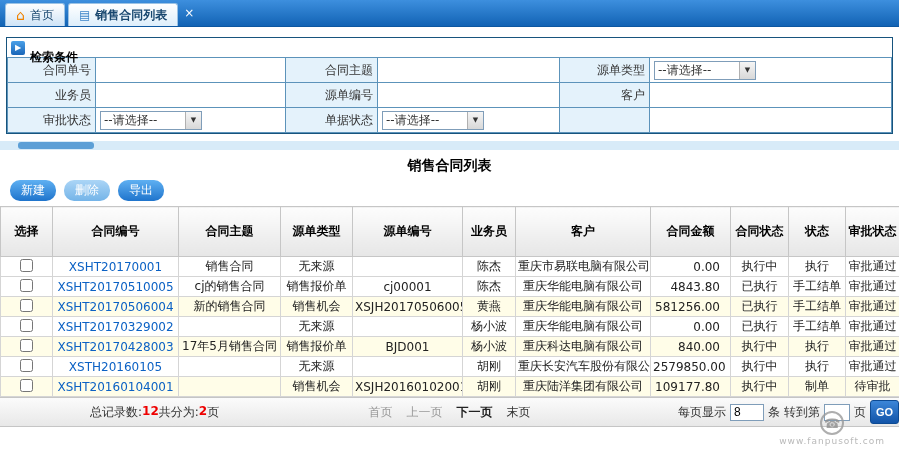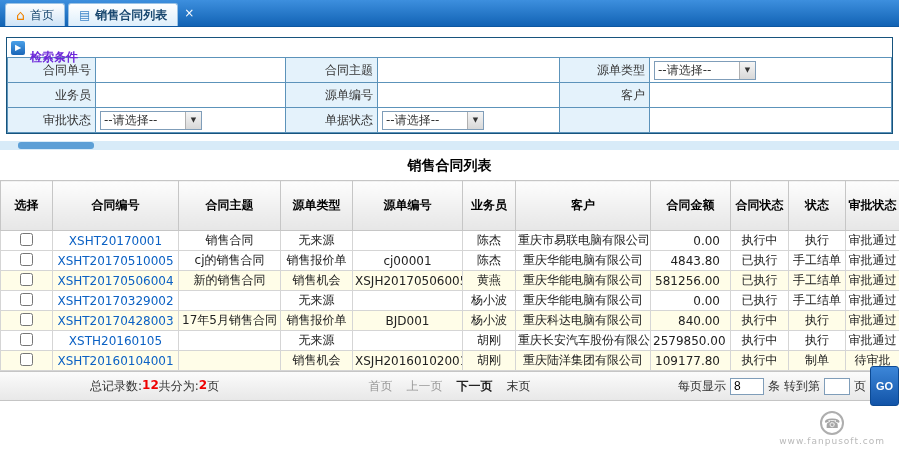--- a/index.html
+++ b/index.html
@@ -12,21 +12,21 @@
   .tabbar { height: 27px; background: linear-gradient(#3d8fde, #1263b4); display: flex; align-items: flex-end; padding-left: 5px; border-bottom: 1px solid #0d57a0; }
   .tab { display: flex; align-items: center; gap: 5px; height: 23px; padding: 0 10px; margin-right: 3px; border-radius: 3px 3px 0 0; background: linear-gradient(#fefefe, #cfe4f7); color: #17466e; cursor: pointer; border: 1px solid #9cc3e5; border-bottom: none; }
   .tab.active { background: linear-gradient(#ffffff, #ddeefb); font-weight: bold; }
   .home-icon { color: #f08300; font-size: 14px; line-height: 1; }
   .doc-icon { color: #3d85c8; font-size: 12px; line-height: 1; }
   .tab-close { color: #fff; font-size: 12px; line-height: 1; margin: 0 0 7px 3px; cursor: pointer; }
   
   .search-panel { margin: 10px 6px 0; border: 1px solid #17547d; background: #fff; }
   .search-header { height: 19px; display: flex; align-items: center; gap: 5px; padding: 2px 4px; }
   .arrow-icon { width: 14px; height: 14px; background: linear-gradient(#4aa0e8, #1a66b8); color: #fff; font-size: 8px; display: flex; align-items: center; justify-content: center; border-radius: 2px; cursor: pointer; }
-  .search-title { font-weight: bold; color: #6d28d9; margin-top: 20px; }
+  .search-title { font-weight: bold; color: #000000; margin-top: 20px; }
   table.search-grid { width: 100%; border-collapse: collapse; table-layout: fixed; }
   .search-grid td { border: 1px solid #5c93ba; height: 25px; padding: 0 4px; }
   .search-grid td.lbl { background: #e4f2fb; text-align: right; color: #333; }
   .search-grid td.inp { background: #fff; }
   .search-grid input.text { width: 100%; height: 20px; border: none; outline: none; font-size: 12px; background: transparent; }
   .combo { width: 102px; height: 19px; border: 1px solid #7f9db9; display: flex; align-items: stretch; background: #fff; cursor: pointer; }
   .combo .txt { flex: 1; padding-left: 3px; color: #333; font-size: 12px; white-space: nowrap; overflow: hidden; line-height: 17px; }
   .combo .arrow { width: 16px; background: linear-gradient(#f5f5f5, #d8d8d8); border-left: 1px solid #b0b0b0; display: flex; align-items: center; justify-content: center; font-size: 7px; color: #333; }
   .search-btn-row { height: 26px; display: flex; align-items: center; justify-content: center; border-top: 1px solid #5c93ba; }
   .btn-search { width: 54px; height: 20px; background: linear-gradient(#44a0ef, #1a66b8); color: #fff; border: 1px solid #1a5fa8; border-radius: 3px; font-size: 12px; cursor: pointer; }
@@ -49,21 +49,21 @@
   .footer { height: 30px; border-top: 1px solid #c5c5c5; border-bottom: 1px solid #c5c5c5; background: linear-gradient(#fbfbfb, #e8e8e8); display: flex; align-items: center; font-size: 12px; color: #333; position: relative; }
   .f-left { margin-left: 90px; display: flex; gap: 0; }
   .red { color: #ee0000; font-weight: bold; }
   .f-center { position: absolute; left: 50%; transform: translateX(-50%); display: flex; gap: 14px; }
   .pg { cursor: pointer; }
   .pg.disabled { color: #999; }
   .pg.next { font-weight: bold; color: #222; }
   .f-right { margin-left: auto; display: flex; align-items: center; gap: 4px; }
   input.pp { width: 34px; height: 17px; border: 1px solid #7f9db9; font-size: 12px; padding: 0 3px; }
   input.goto { width: 26px; height: 17px; border: 1px solid #7f9db9; font-size: 12px; padding: 0 3px; }
-  .go { width: 29px; height: 40px; background: linear-gradient(#3c86d8, #1254a8); color: #fff; font-weight: bold; border: 1px solid #0d4a93; border-radius: 3px; cursor: pointer; font-size: 11px; }
+  .go { width: 29px; height: 24px; background: linear-gradient(#3c86d8, #1254a8); color: #fff; font-weight: bold; border: 1px solid #0d4a93; border-radius: 3px; cursor: pointer; font-size: 11px; }
   
   .watermark { position: absolute; right: 14px; bottom: 5px; text-align: center; opacity: .8; pointer-events: none; color: #8f8f8f; z-index: 5; }
   .wm-row { display: flex; align-items: center; gap: 5px; justify-content: center; }
   .wm-logo { width: 24px; height: 24px; border: 2px solid #9a9a9a; border-radius: 50%; display: flex; align-items: center; justify-content: center; font-size: 13px; }
   .wm-text { font-size: 20px; font-weight: bold; font-style: italic; letter-spacing: 2px; }
   .wm-url { font-size: 9px; color: #a8a8a8; letter-spacing: 1px; margin-top: 1px; }
 </style>
 </head>
 <body>
 
@@ -137,20 +137,25 @@
       </tr>
     </tbody>
       </table>
   </div>
 
   <div class="hscroll">
     <div class="thumb"></div>
   </div>
 
   <div class="list-title">销售合同列表</div>
+  <div class="toolbar">
+    <button class="pill">新建</button>
+    <button class="pill light">删除</button>
+    <button class="pill">导出</button>
+  </div>
 
   <table class="grid">
     <colgroup>
       <col style="width:52px">
         <col style="width:126px">
         <col style="width:102px">
         <col style="width:72px">
       <col style="width:110px">
         <col style="width:53px">
         <col style="width:135px">

